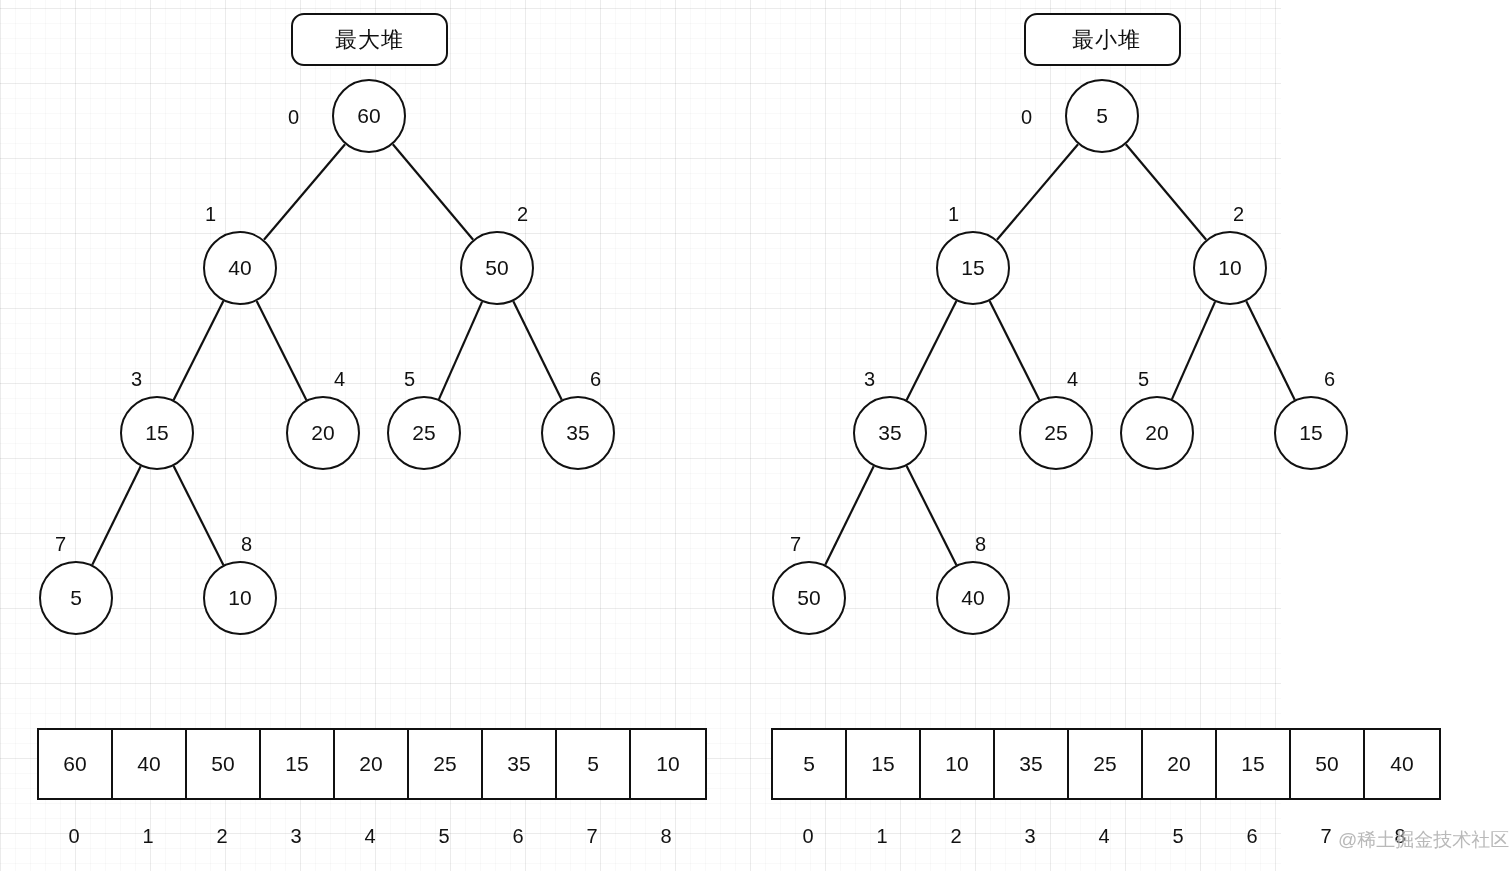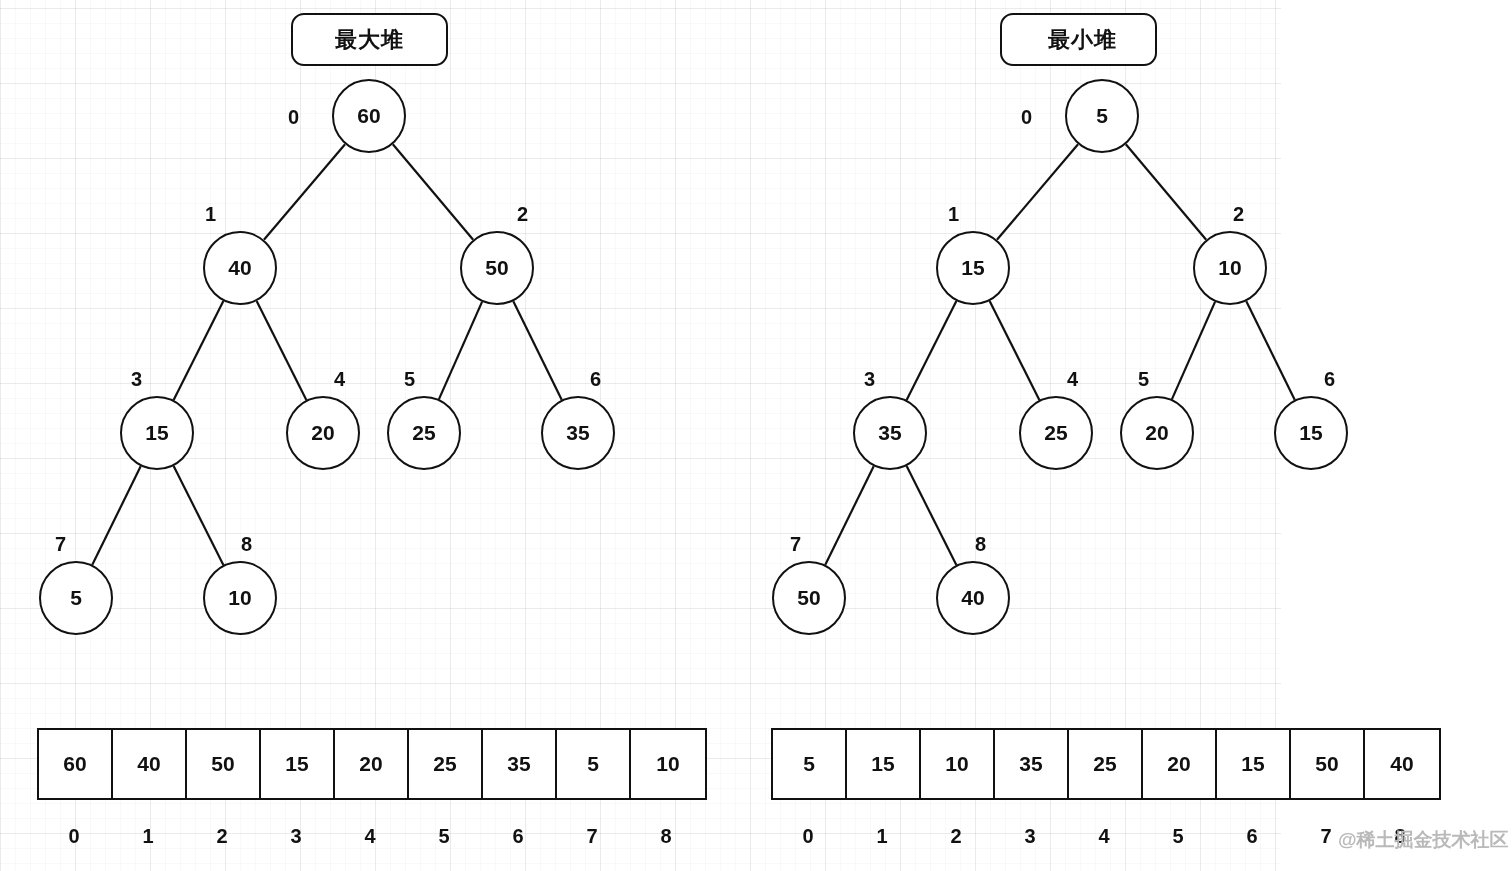--- a/index.html
+++ b/index.html
@@ -18,21 +18,20 @@
     width: 1281px;
     height: 871px;
     background-color: #ffffff;
     background-image:
       linear-gradient(to right, rgba(0,0,0,0.055) 1px, transparent 1px),
       linear-gradient(to bottom, rgba(0,0,0,0.055) 1px, transparent 1px),
       linear-gradient(to right, rgba(0,0,0,0.025) 1px, transparent 1px),
       linear-gradient(to bottom, rgba(0,0,0,0.025) 1px, transparent 1px);
     background-size: 75px 75px, 75px 75px, 15px 15px, 15px 15px;
     background-position: 0px 8px, 0px 8px, 0px 8px, 0px 8px;
-    font-weight: bold;
   }
   svg#edges {
     position: absolute;
     left: 0; top: 0;
     width: 1512px;
     height: 871px;
     pointer-events: none;
   }
   .title-box {
     position: absolute;
@@ -131,21 +130,21 @@
       <line x1="873.6950919463417" y1="466.2137015907855" x2="825.3049080536583" y2="564.7862984092145" stroke="#111111" stroke-width="2.2"></line>
       <line x1="906.6269845748428" y1="466.05364403432606" x2="956.3730154251572" y2="564.9463559656739" stroke="#111111" stroke-width="2.2"></line>
     </svg>
 
   <div class="title-box" style="left: 291px; top: 13px; width: 157px; height: 53px;">
     <span>最大堆</span>
   </div>
   <div></div>
   <div></div>
 
-  <div class="title-box" style="left: 1000px; top: 13px; width: 157px; height: 53px; padding-left: 8px;">
+  <div class="title-box" style="left: 1024px; top: 13px; width: 157px; height: 53px; padding-left: 8px;">
     <span>最小堆</span>
   </div>
   <div></div>
   <div></div>
 
   <div class="watermark" style="left:1318px; top:827px;margin-left:20px;">@稀土掘金技术社区</div>
 <div class="idx-label" style="left: 288px; top: 106px;">0</div>
     <div class="node" style="left: 332px; top: 79px; width: 74px; height: 74px;">
       <span>60</span>
     </div>

